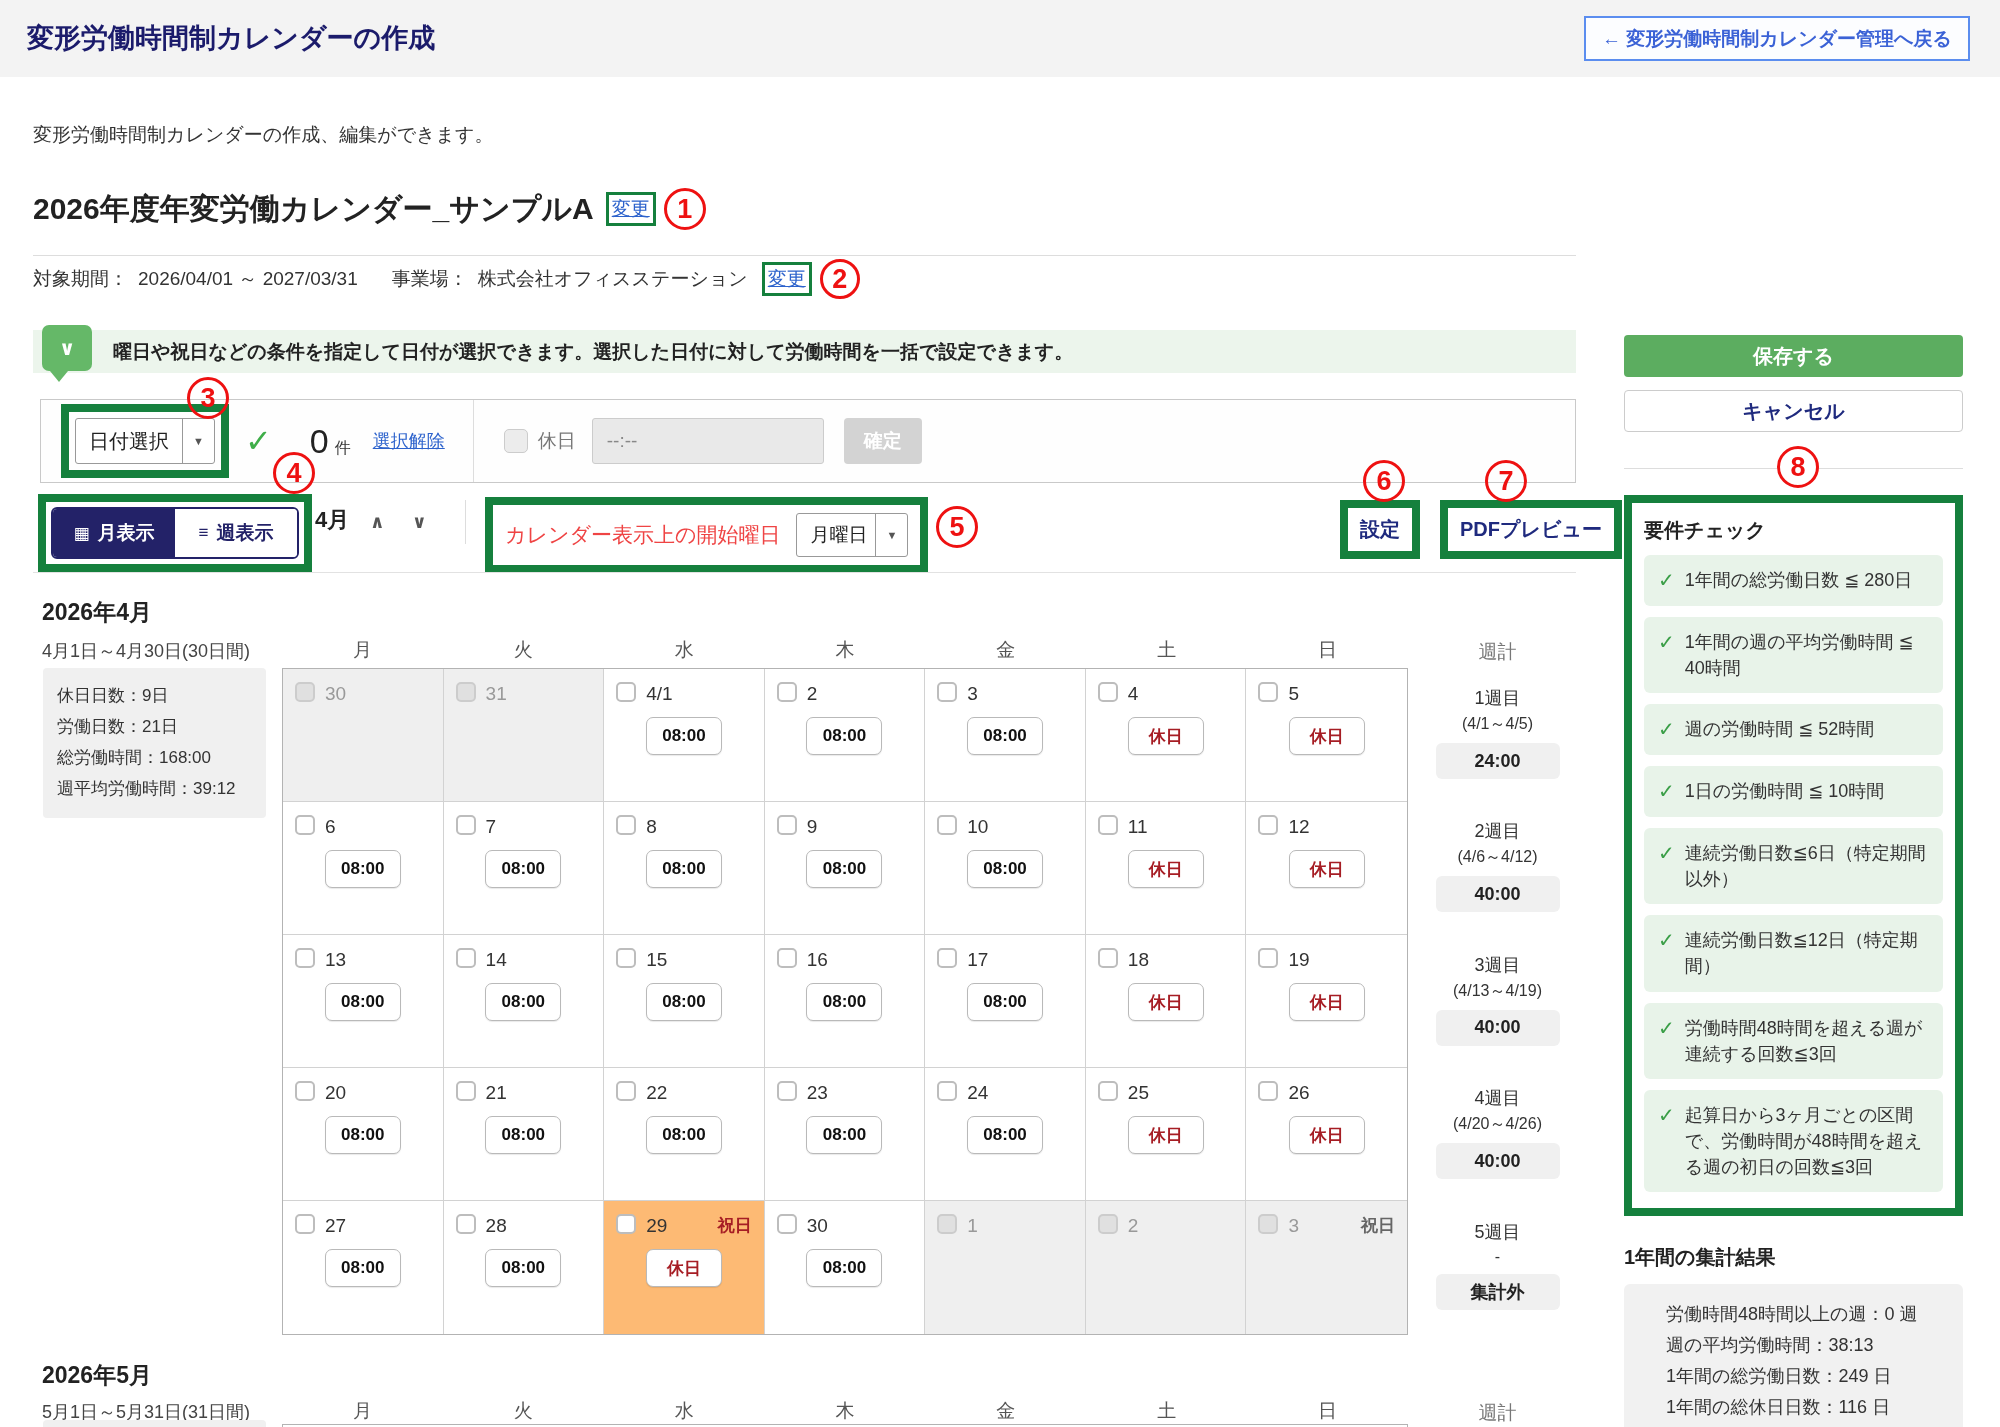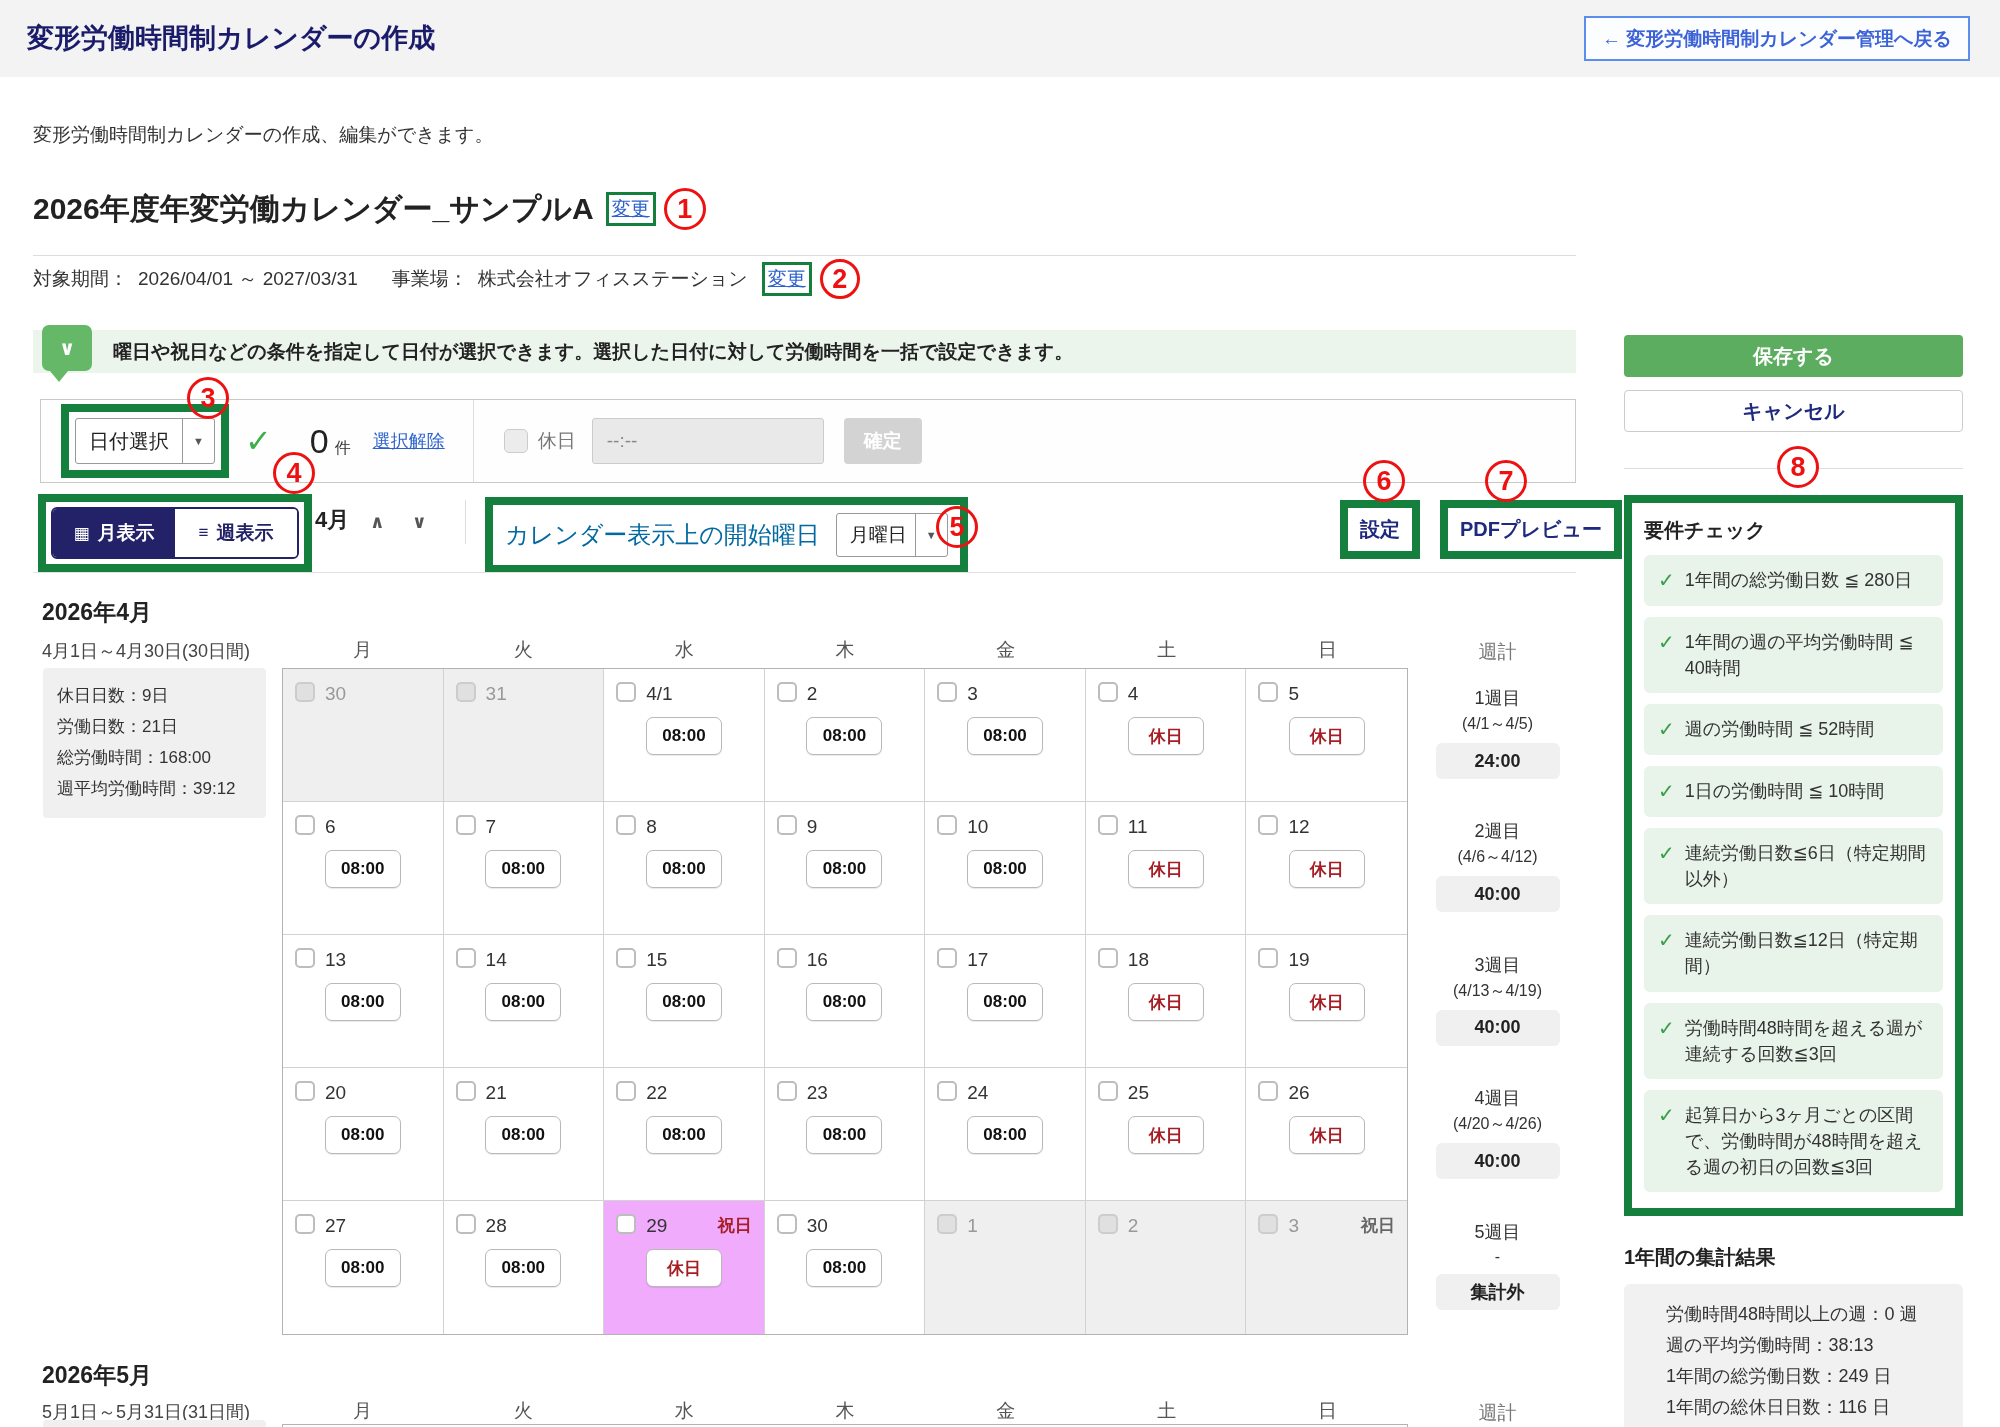--- a/index.html
+++ b/index.html
@@ -65,21 +65,21 @@
   .toggle { display:flex; border:2px solid #232268; border-radius:6px; overflow:hidden; }
   .tg-btn { width:122px; height:48px; display:flex; align-items:center; justify-content:center; gap:8px; font-size:19px; font-weight:bold; cursor:pointer; }
   .tg-active { background:#232268; color:#fff; }
   .tg-idle { background:#fff; color:#232268; }
   .tg-icon { font-size:17px; }
   .month-nav { position:absolute; left:315px; top:505px; font-size:22px; font-weight:bold; color:#222; }
   .arrow-up { position:absolute; left:370px; top:511px; font-size:18px; color:#555; font-weight:bold; cursor:pointer; }
   .arrow-dn { position:absolute; left:412px; top:511px; font-size:18px; color:#555; font-weight:bold; cursor:pointer; }
   .vdiv2 { position:absolute; left:465px; top:500px; width:1px; height:44px; background:#ddd; }
   .startday-wrap { position:absolute; left:485px; top:497px; padding:8px 12px; display:flex; align-items:center; gap:16px; }
-  .startday-label { font-size:24px; color:#0369a1; }
+  .startday-label { font-size:21px; color:#ef4444; }
   .day-select { width:112px; height:44px; }
   .day-select .sel-txt { font-size:19px; }
   .settings-wrap { position:absolute; left:1340px; top:500px; padding:8px 12px; }
   .pdf-wrap { position:absolute; left:1440px; top:500px; padding:8px 12px; }
   .navy-link { font-size:20px; font-weight:bold; color:#1f2a7e; cursor:pointer; }
 
   
   .sidebar { position:absolute; left:1624px; top:335px; width:339px; }
   .save-btn { width:100%; height:42px; background:#5cad60; border:none; border-radius:4px; color:#fff; font-weight:bold; font-size:20px;
     display:flex; align-items:center; justify-content:center; cursor:pointer; }
@@ -102,21 +102,21 @@
   .wd-h { flex:1; text-align:center; font-size:19px; color:#555; }
   .wk-hdr { position:absolute; left:1420px; width:155px; text-align:center; font-size:19px; color:#777; }
   .apr-summary { position:absolute; left:43px; top:668px; width:223px; background:#f0f0f0; border-radius:4px; padding:13px 14px; }
   .apr-sline { font-size:17px; color:#333; line-height:1.82; }
   .grid { position:absolute; left:282px; top:668px; width:1126px; height:667px; display:grid;
     grid-template-columns:repeat(7,1fr); grid-template-rows:repeat(5,1fr); border:1px solid #b3b3b3; background:#fff; }
   .cell { position:relative; border-right:1px solid #d2d2d2; border-bottom:1px solid #d2d2d2; background:#fff; }
   .cell:nth-child(7n) { border-right:none; }
   .cell:nth-child(n+29) { border-bottom:none; }
   .cell.gray { background:#efefef; }
-  .cell.tint { background:#f0abfc; }
+  .cell.tint { background:#fdba74; }
   .day-cb { position:absolute; left:12px; top:13px; width:20px; height:20px; border:2px solid #bdbdbd; border-radius:5px; background:#fff; cursor:pointer; }
   .gray .day-cb { background:#e0e0e0; border-color:#ccc; cursor:default; }
   .day-num { position:absolute; left:42px; top:14px; font-size:19px; color:#333; }
   .gray .day-num { color:#999; }
   .tag { position:absolute; right:12px; top:13px; font-size:17px; font-weight:bold; color:#a61d24; }
   .gray .tag { color:#666; }
   .tbtn { position:absolute; left:50%; top:48px; transform:translateX(-50%); min-width:76px; height:38px; padding:0 12px;
     background:#fff; border:1px solid #b9b9b9; border-radius:7px; font-weight:bold; font-size:17px; color:#111;
     box-shadow:0 1px 1px rgba(0,0,0,.09); cursor:pointer; font-family:inherit; }
   .tbtn.off { color:#a61d24; }

